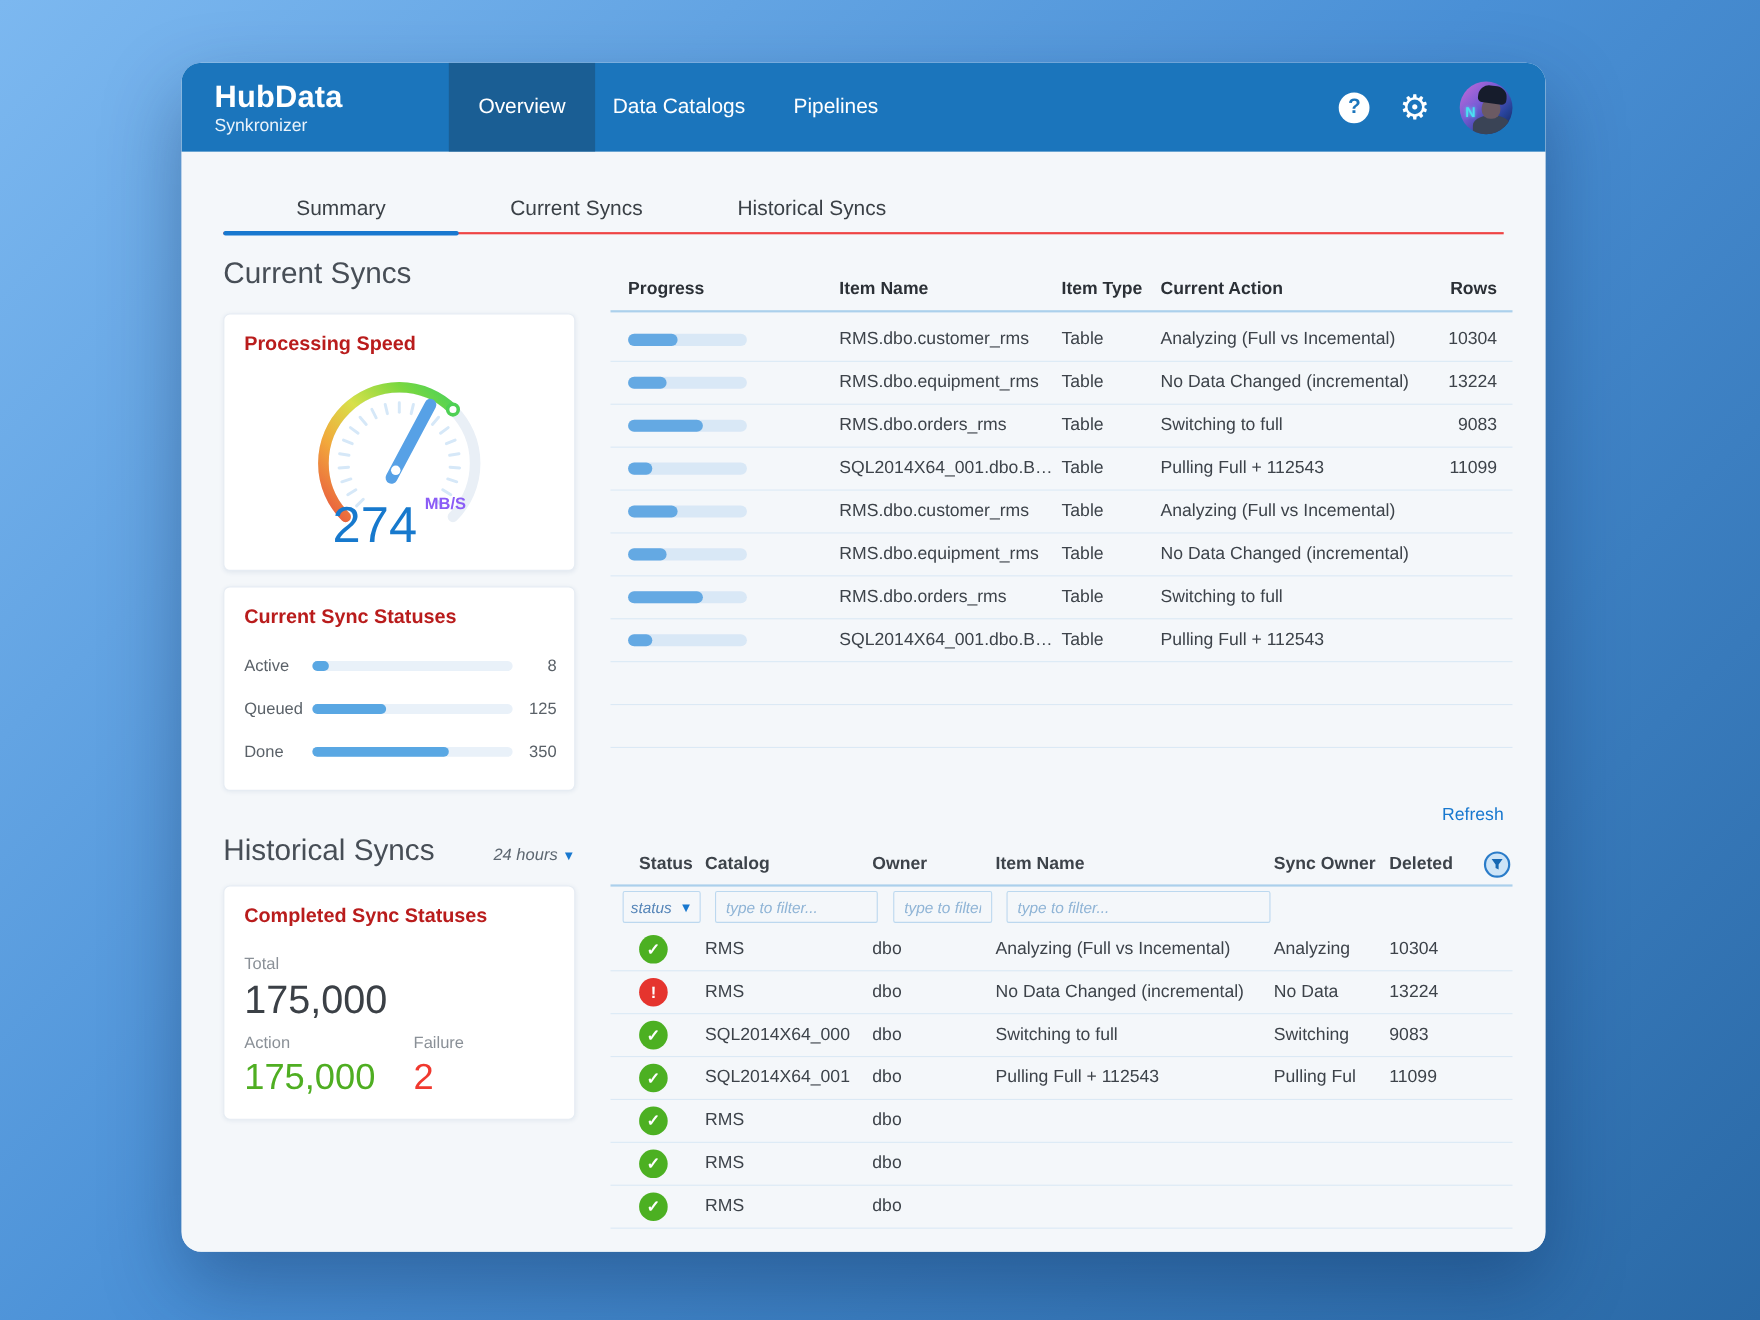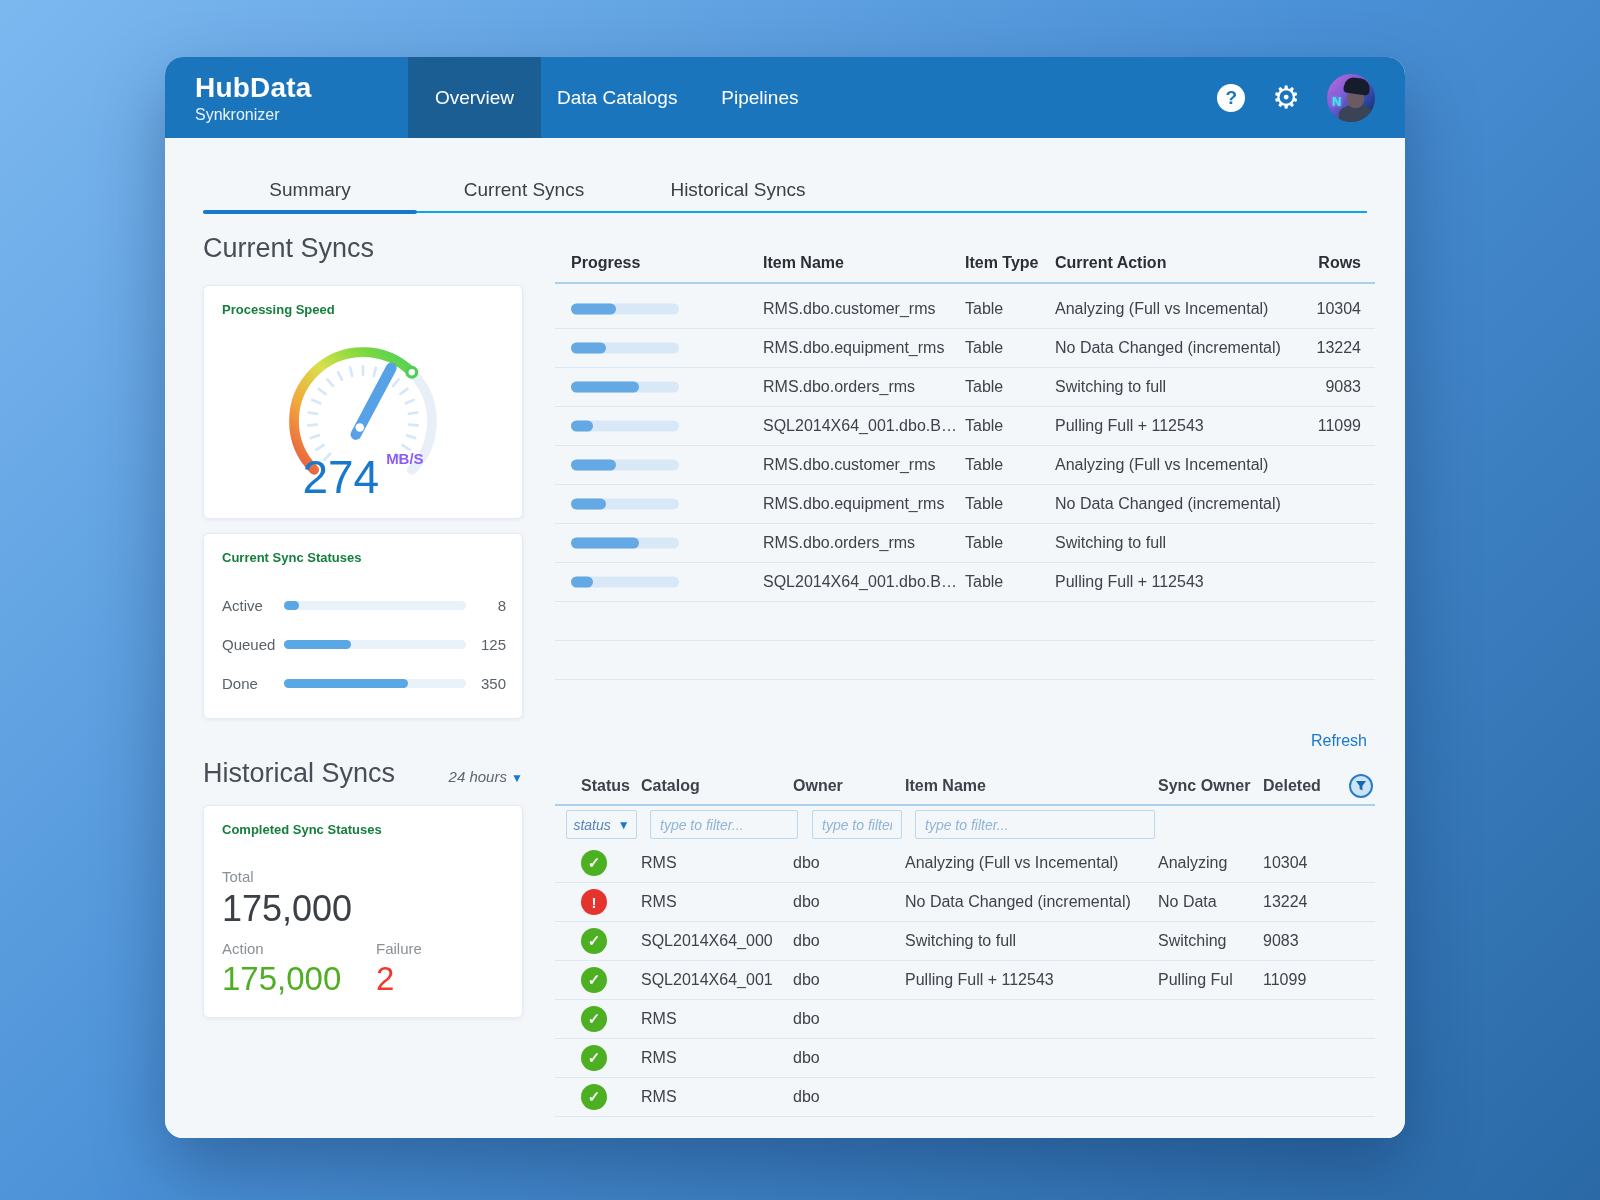--- a/index.html
+++ b/index.html
@@ -32,31 +32,31 @@
   .avatar .face { position:absolute; left:20px; top:16px; width:17px; height:18px;
     background:#6b5a63; border-radius:45%; }
   .avatar .body { position:absolute; left:12px; top:31px; width:34px; height:20px;
     background:#3a4456; border-radius:45% 45% 0 0; }
   .avatar .neon-n { position:absolute; left:5px; top:20px; color:#4be0f2; font-size:13px; font-weight:bold;
     text-shadow:0 0 3px #4be0f2; }
 
   
   .content { position:absolute; left:0; top:81px; right:0; bottom:0; background:#f4f7fa; }
   .subtab-strip { position:absolute; left:38px; top:30px; width:1164px; height:45px;
-    border-bottom:2px solid #0ea5e9; display:flex; }
+    border-bottom:2px solid #ef4444; display:flex; }
   .subtab { width:214px; display:flex; align-items:center; justify-content:center;
     font-size:19px; color:#3a4046; cursor:pointer; position:relative; }
   .subtab.active::after { content:""; position:absolute; left:0; right:0; bottom:-3px; height:4px;
     background:#1878cf; border-radius:2px; }
 
   .section-title { position:absolute; font-size:27px; color:#474e56; }
 
   .card { position:absolute; background:#fff; border:1px solid #e6ecf3; border-radius:6px;
     box-shadow:0 1px 4px rgba(40,80,130,.08); }
-  .card-title { position:absolute; left:18px; top:16px; font-size:13px; color:#15803d; font-weight:600; }
+  .card-title { position:absolute; left:18px; top:16px; font-size:18px; color:#b91c1c; font-weight:600; }
 
   
   #speed-card { left:38px; top:147px; width:320px; height:234px; }
   .gauge-wrap { position:absolute; left:50%; top:36px; transform:translateX(-50%); width:250px; height:168px; }
   .gauge-value { position:absolute; left:0; right:0; bottom:14px; display:flex;
     justify-content:center; align-items:flex-start; gap:7px; }
   .gauge-num { font-size:46px; color:#1779cd; }
   .gauge-unit { font-size:15px; color:#8b5cf6; font-weight:bold; }
 
   

